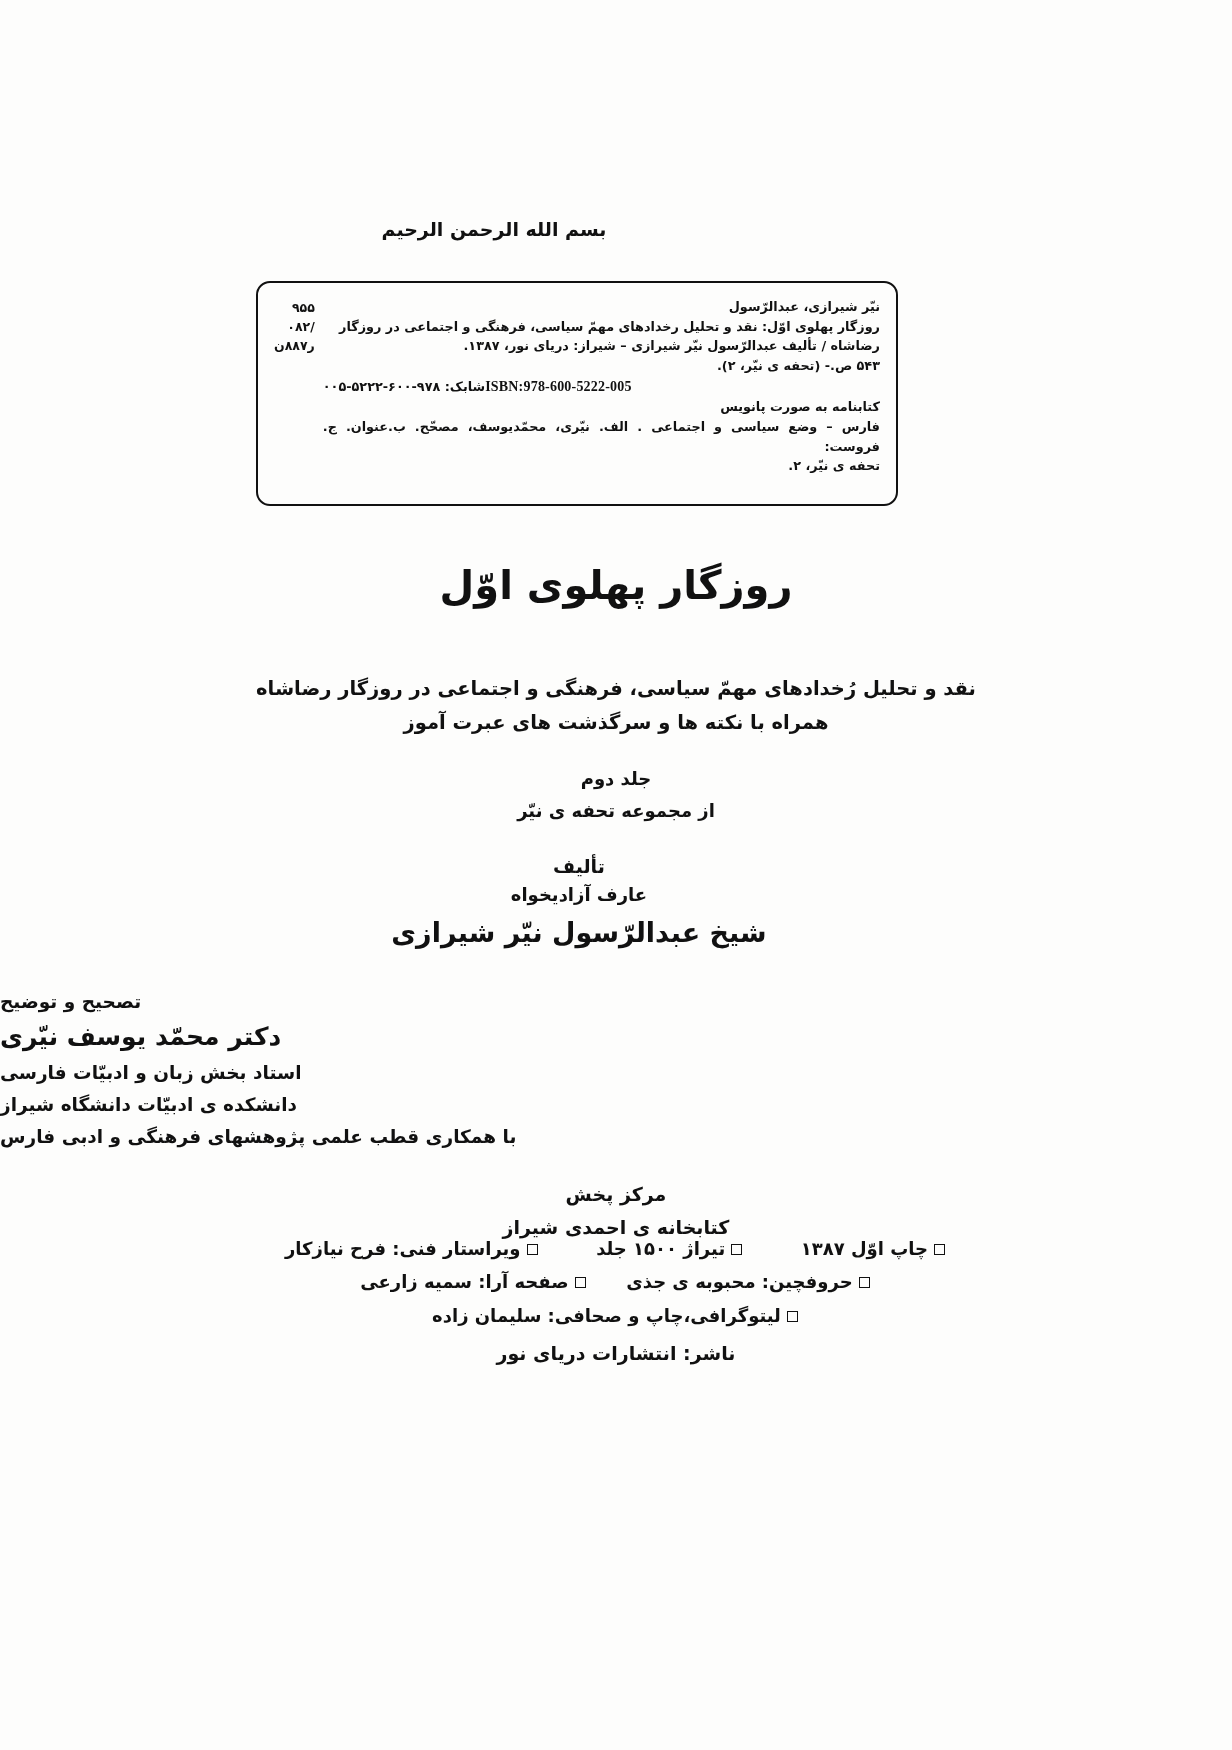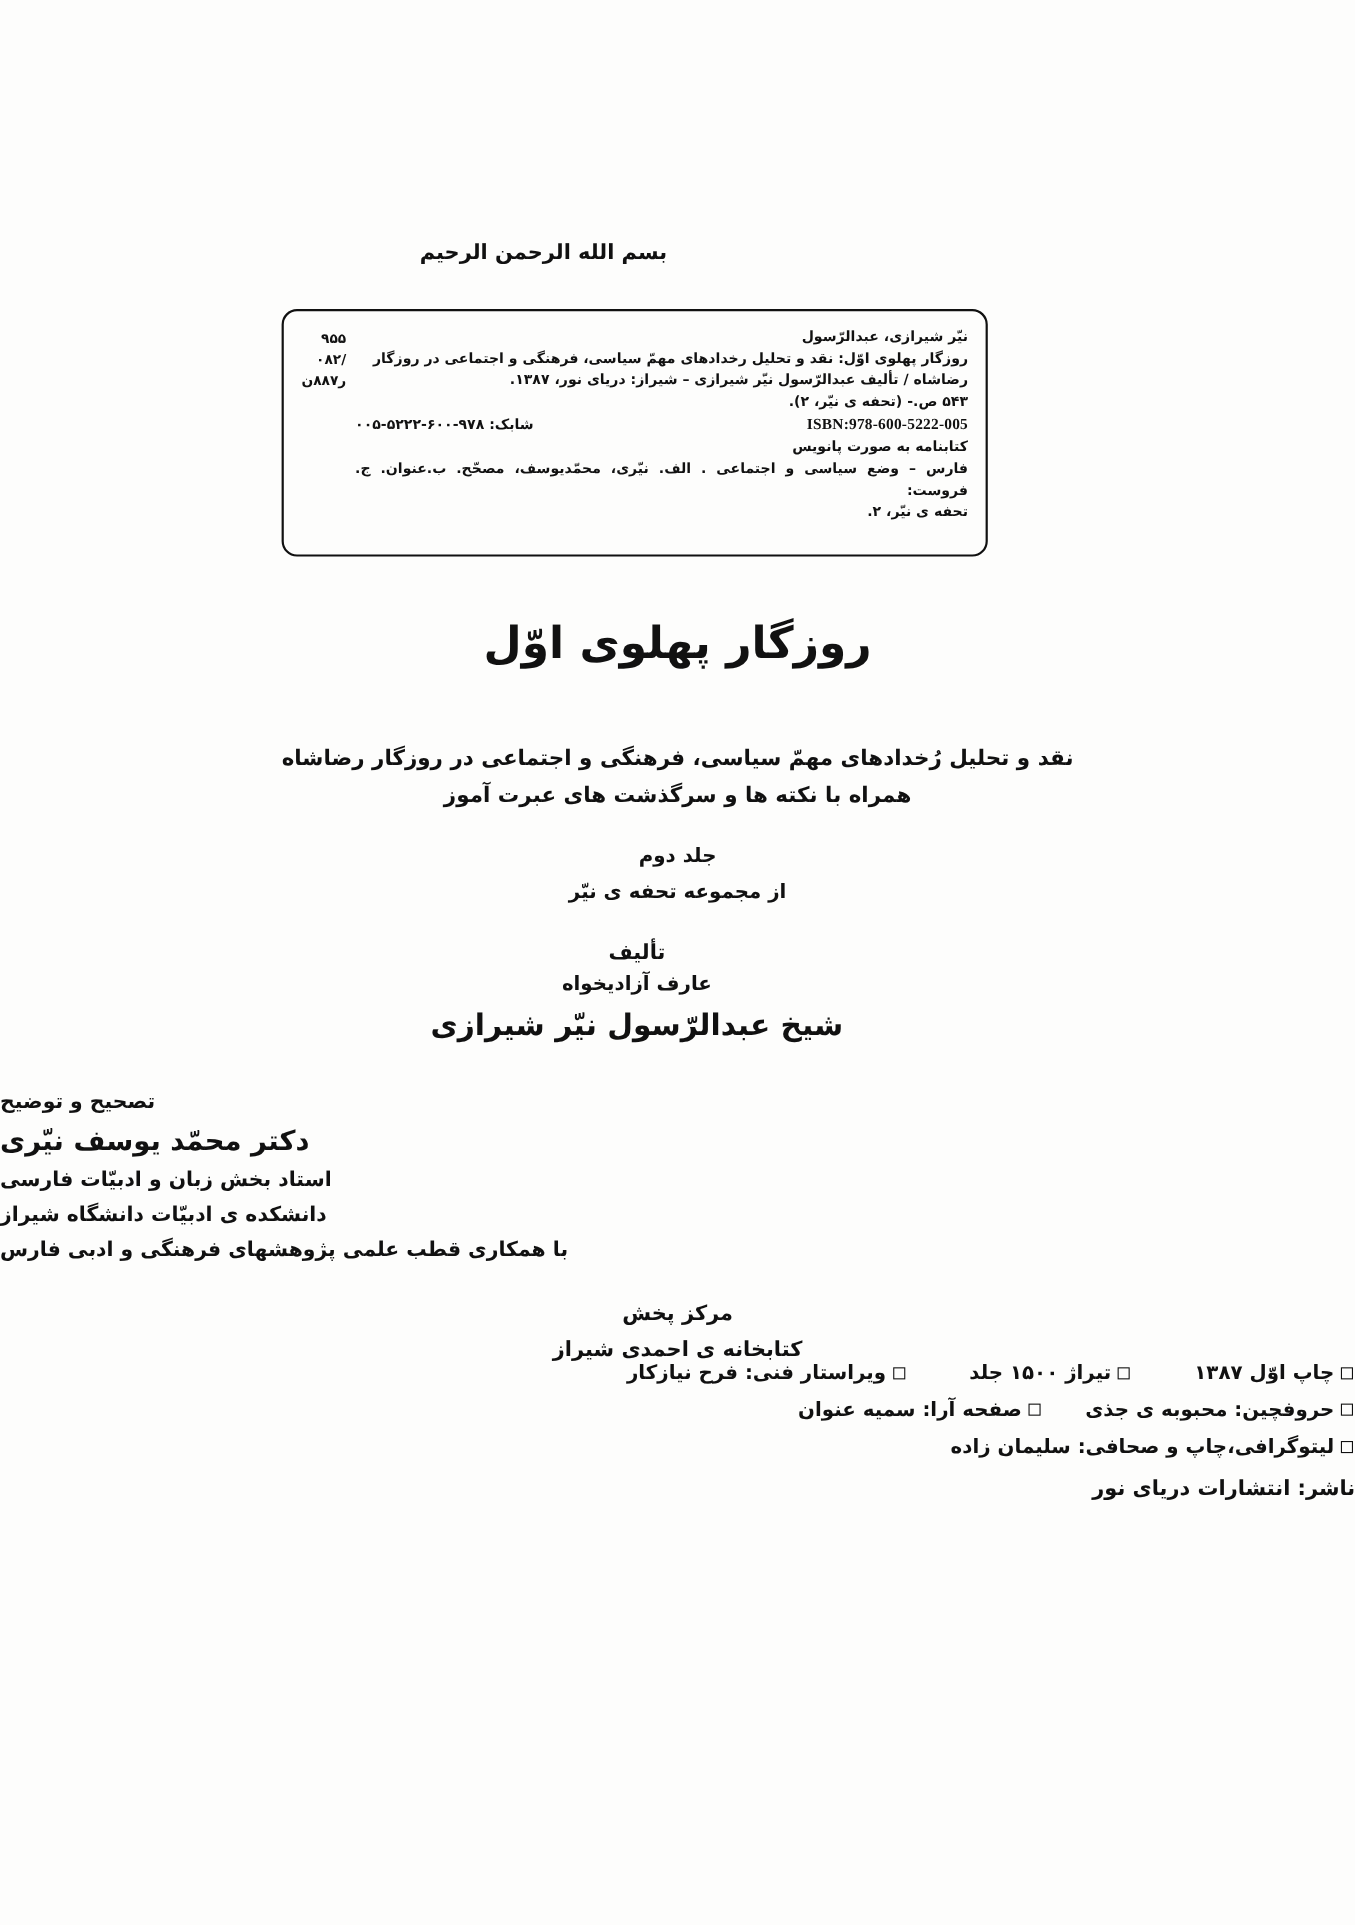--- a/index.html
+++ b/index.html
@@ -68,21 +68,21 @@
     font-size: 12.8px;
     font-weight: 700;
     line-height: 1.54;
     direction: rtl;
     text-align: right;
   }
   .cip-line { display: block; }
   .cip-isbn-row {
     display: flex;
     flex-direction: row-reverse;
-    justify-content: space-between;
+    justify-content: flex-start;
     align-items: baseline;
   }
   .cip-isbn-latin {
     direction: ltr;
     font-family: "Liberation Serif", "DejaVu Serif", serif;
     font-weight: 700;
     font-size: 14px;
     letter-spacing: 0.2px;
   }
   .cip-subject {
@@ -195,21 +195,21 @@
     line-height: 1.72;
   }
   .dist-block span { display: block; }
 
   
   .colophon {
     position: absolute;
     top: 1232px;
     left: 0;
     width: 1232px;
-    text-align: right;
+    text-align: center;
     font-size: 18px;
     font-weight: 700;
     line-height: 1.85;
     direction: rtl;
   }
   .colo-row {
     display: block;
     white-space: nowrap;
   }
   .colo-item {
@@ -304,21 +304,21 @@
       <span class="colo-item"><span class="sq"></span><span>چاپ اوّل ۱۳۸۷</span></span>
       <span class="gap-lg"></span>
       <span class="colo-item"><span class="sq"></span><span>تیراژ ۱۵۰۰ جلد</span></span>
       <span class="gap-lg"></span>
       <span class="colo-item"><span class="sq"></span><span>ویراستار فنی: فرح نیازکار</span></span>
     </span>
 
     <span class="colo-row">
       <span class="colo-item"><span class="sq"></span><span>حروفچین: محبوبه ی جذی</span></span>
       <span class="gap-md"></span>
-      <span class="colo-item"><span class="sq"></span><span>صفحه آرا: سمیه عنوان</span></span>
+      <span class="colo-item"><span class="sq"></span><span>صفحه آرا: سمیه زارعی</span></span>
     </span>
 
     <span class="colo-row">
       <span class="colo-item"><span class="sq"></span><span>لیتوگرافی،چاپ و صحافی: سلیمان زاده</span></span>
     </span>
 
     <span class="publisher-row">ناشر: انتشارات دریای نور</span>
   </div>
 
 </div>

